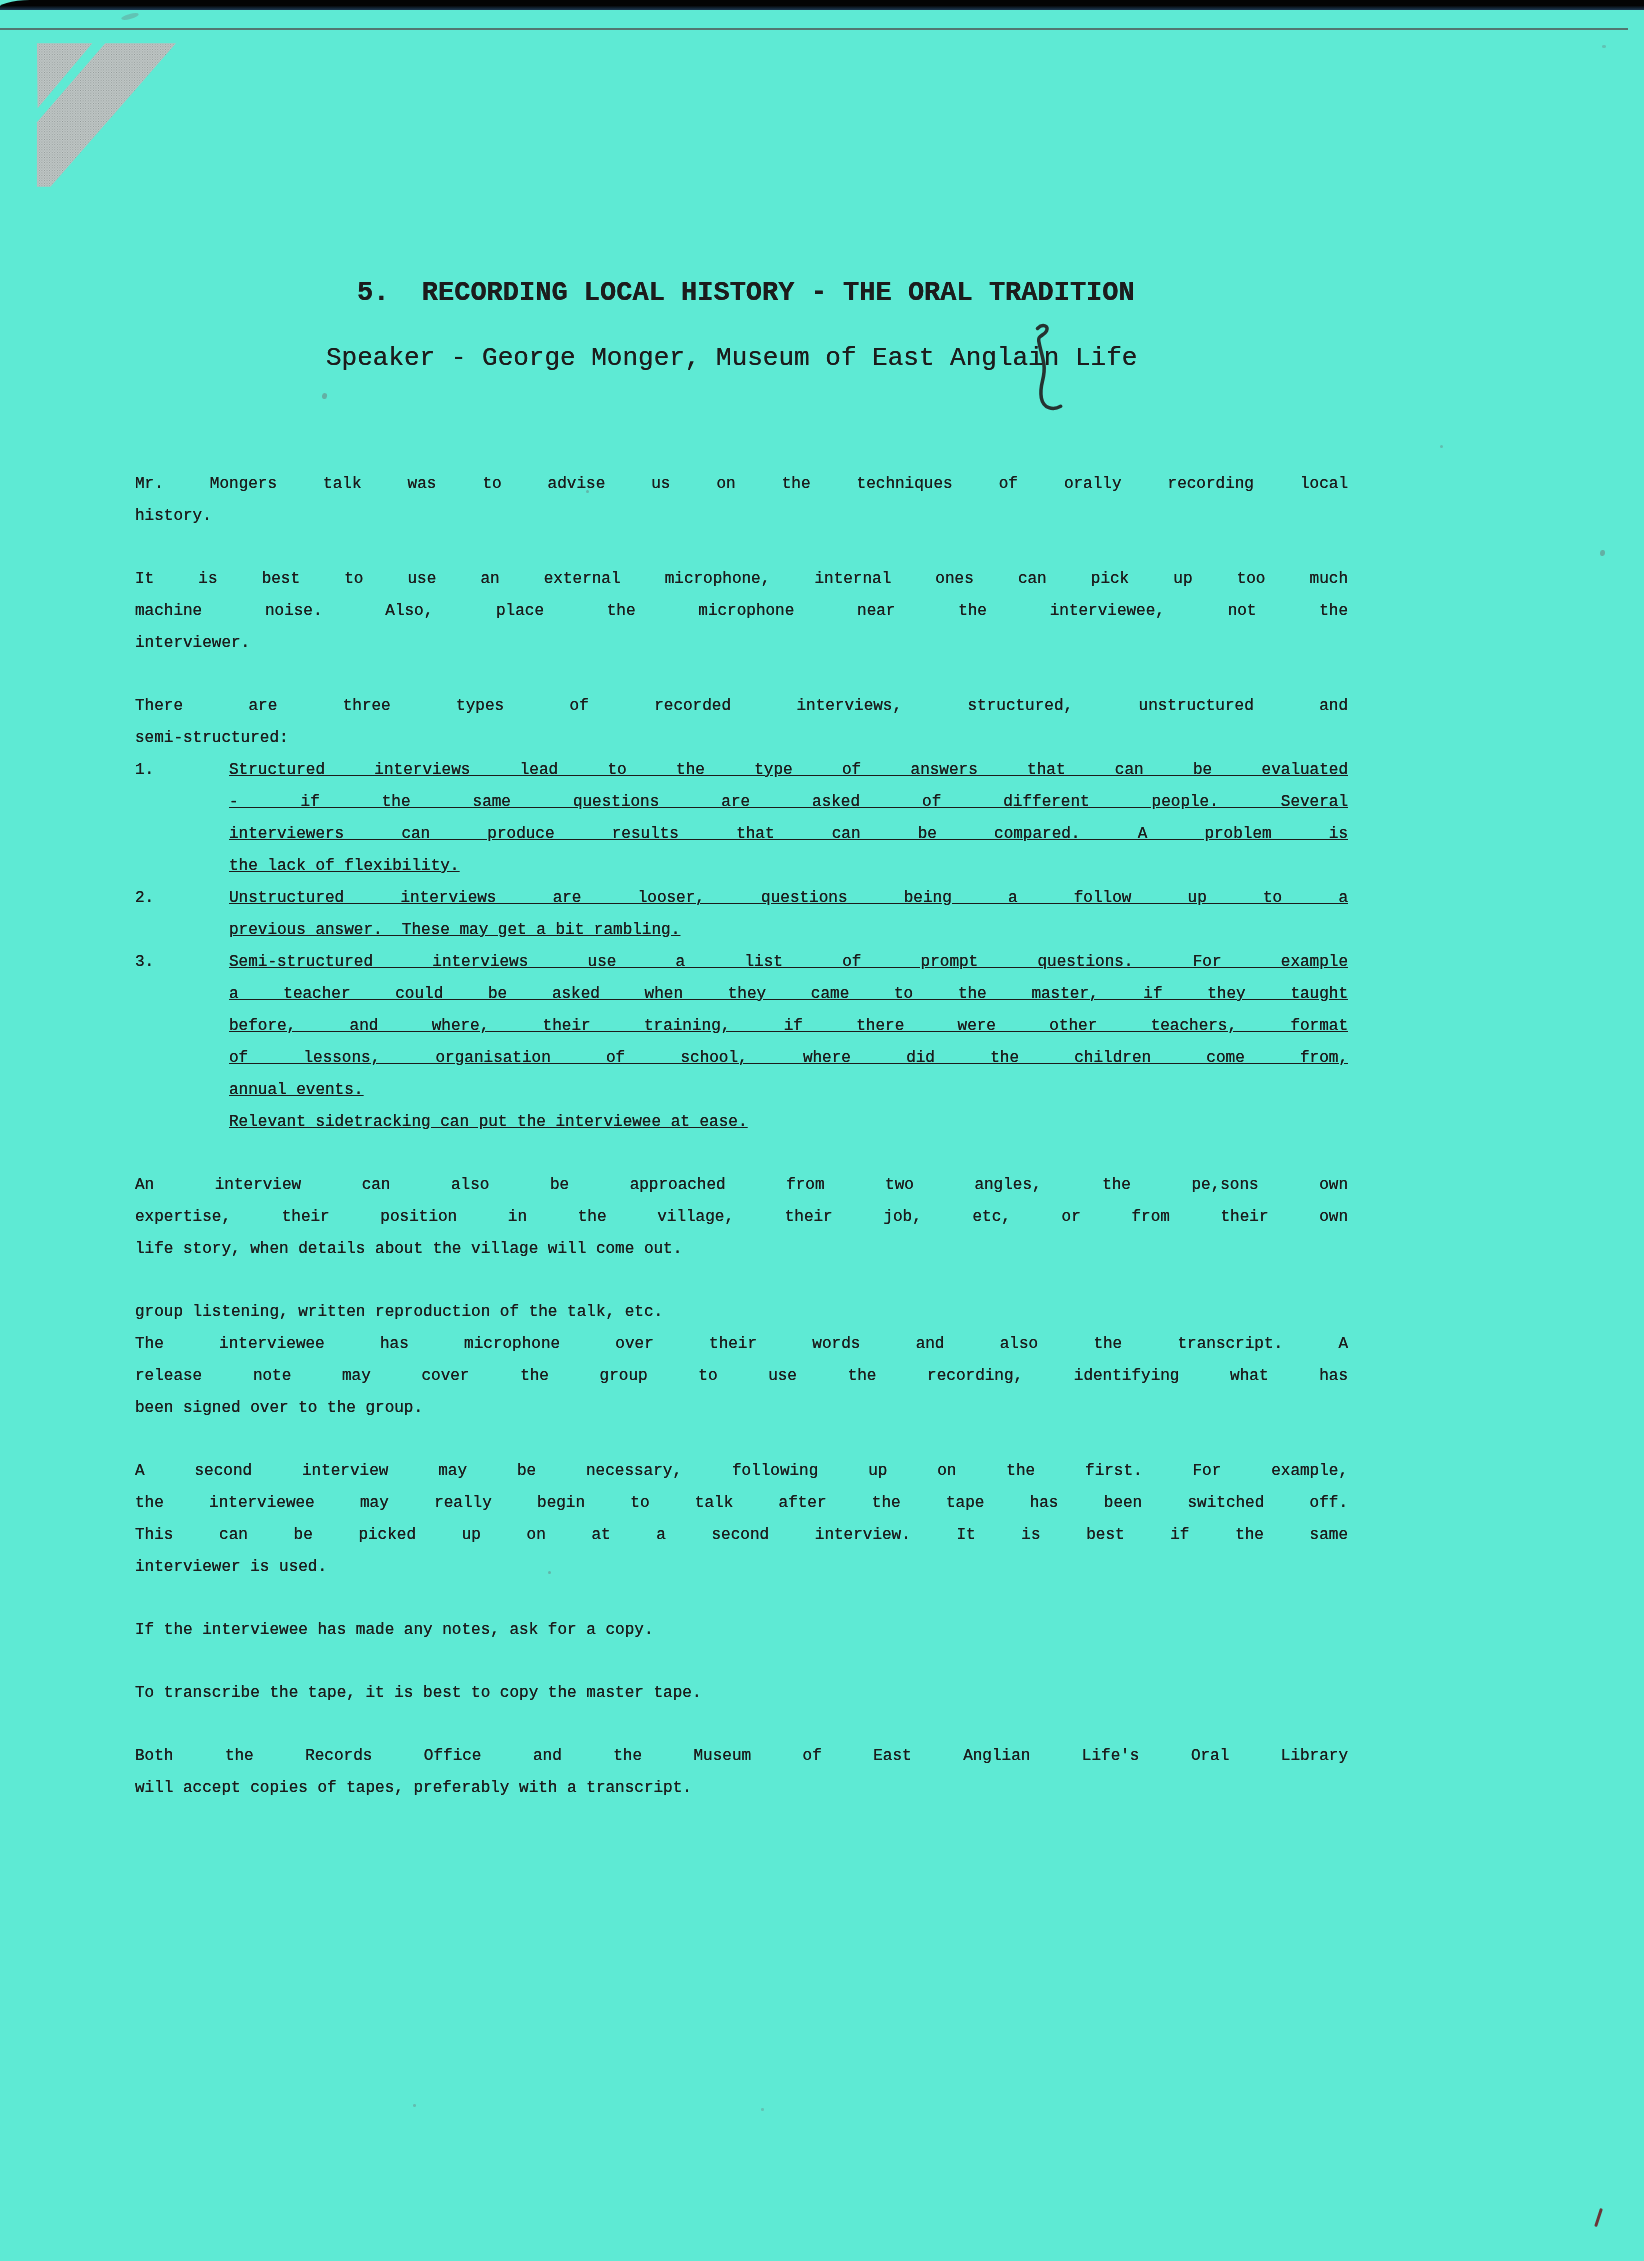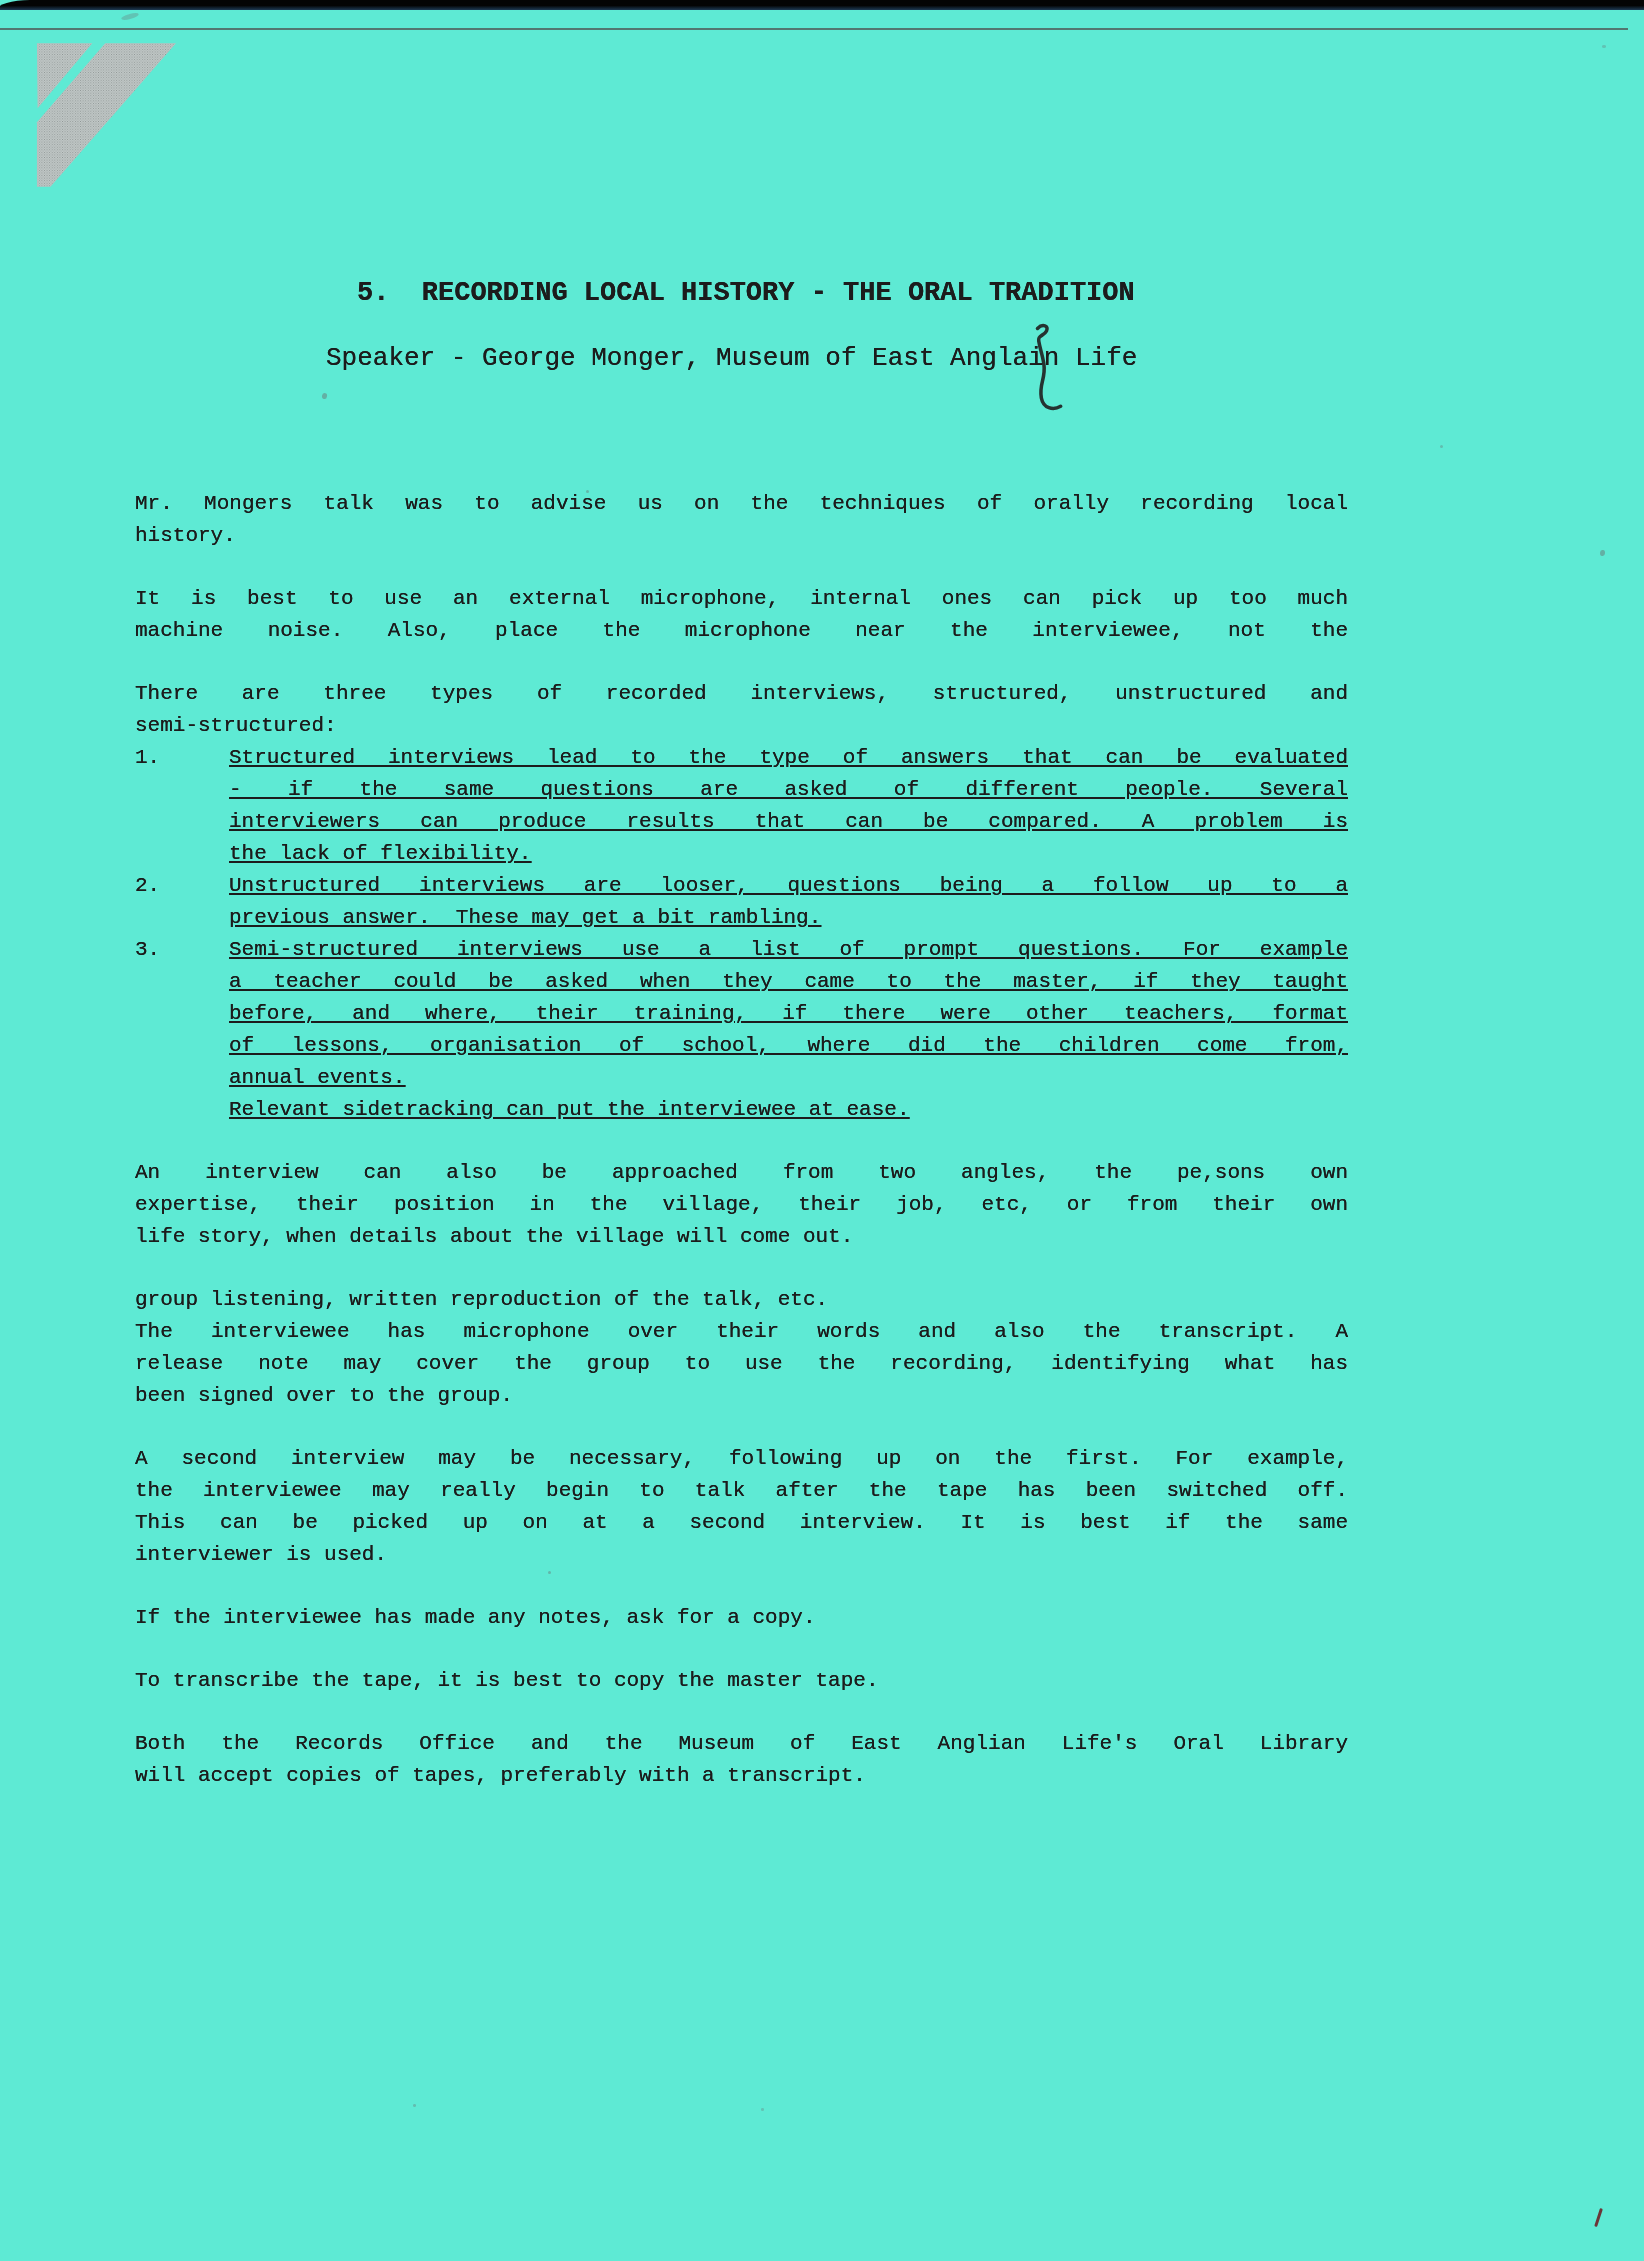--- a/index.html
+++ b/index.html
@@ -26,22 +26,22 @@
     text-shadow:0 0 0.6px currentColor;
   }
   .speaker{
     position:absolute;left:326px;top:342px;
     font-size:26px;line-height:32px;white-space:pre;
     text-shadow:0 0 0.6px currentColor;
     text-align:right;
   }
   .squiggle{position:absolute;left:1013px;top:322px;}
   .body{
-    position:absolute;left:135px;top:488px;width:1213px;
-    font-size:21px;line-height:32px;
+    position:absolute;left:135px;top:468px;width:1213px;
+    font-size:16px;line-height:32px;
     text-shadow:0 0 0.6px currentColor;
   }
   .block + .block{margin-top:31px;}
   .block.cont{margin-top:0;}
   .li{display:flex;}
   .num{width:94px;flex:none;white-space:pre;}
   .il{flex:1;min-width:0;text-decoration:underline;}
   .line{white-space:pre;}
   .line.just{white-space:normal;text-align:justify;text-align-last:justify;}
   .speck{position:absolute;background:#6a6a6a;border-radius:50%;}
@@ -79,20 +79,21 @@
   </svg>
 
   <div class="body" id="doc-body">
       <div class="block">
         <div class="line just">Mr. Mongers talk was to advise us on the techniques of orally recording local</div>
         <div class="line">history.</div>
       </div>
       <div class="block">
         <div class="line just">It is best to use an external microphone, internal ones can pick up too much</div>
         <div class="line just">machine noise.  Also, place the microphone near the interviewee, not the</div>
+        <div class="line">interviewer.</div>
       </div>
       <div class="block">
         <div class="line just">There are three types of recorded interviews, structured, unstructured and</div>
         <div class="line">semi-structured:</div>
       </div>
       <div class="block cont li">
         <span class="num">1.</span>
         <div class="il">
           <div class="line just">Structured interviews lead to the type of answers that can be evaluated</div>
           <div class="line just">- if the same questions are asked of different people.  Several</div>

